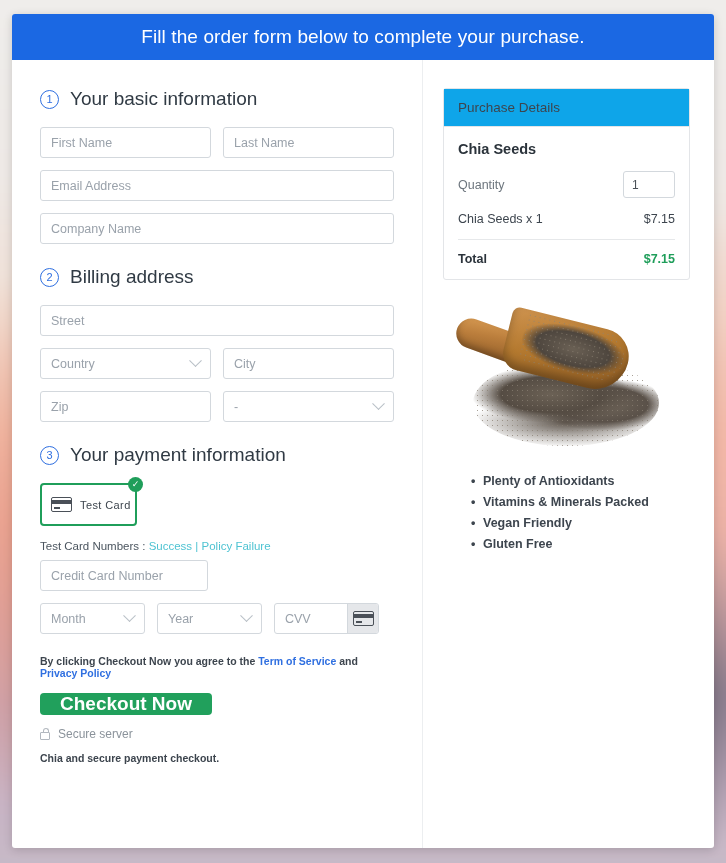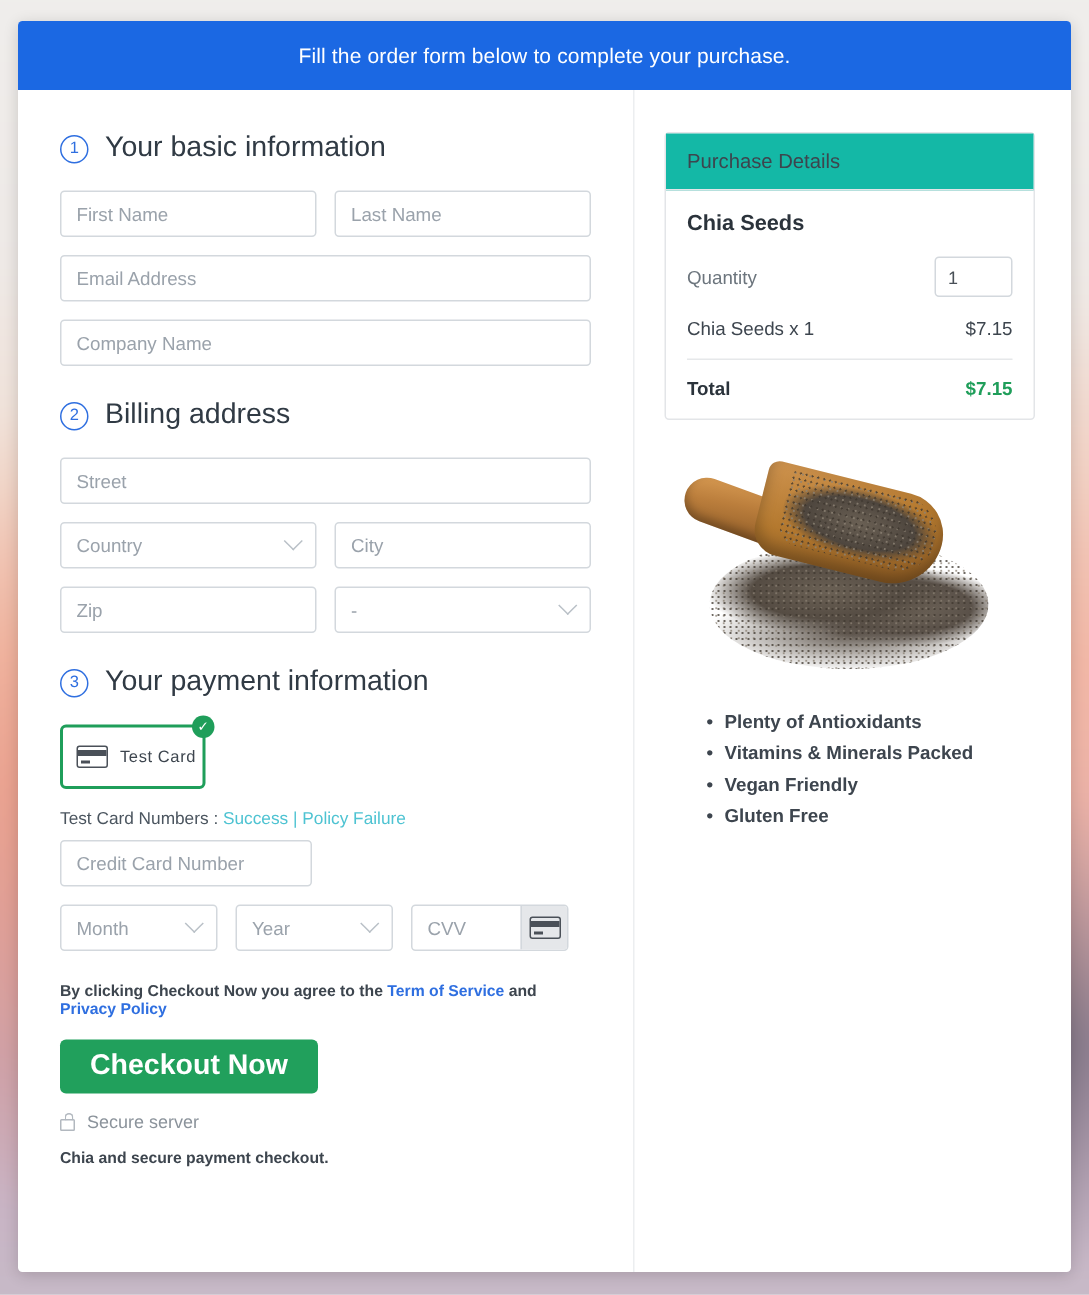--- a/index.html
+++ b/index.html
@@ -52,21 +52,21 @@
   }
 
   
   #header-banner {
     height: 46px;
     background: #1b68e3;
     color: #ffffff;
     display: flex;
     align-items: center;
     justify-content: center;
-    font-size: 14px;
+    font-size: 19px;
     letter-spacing: 0.1px;
     flex: 0 0 auto;
   }
 
   
   #card-body {
     flex: 1 1 auto;
     display: flex;
     min-height: 0;
   }
@@ -216,21 +216,21 @@
     margin-top: 21px;
     font-size: 10.5px;
     color: #3d454e;
     font-weight: bold;
   }
   #terms-line a { color: #2f6fe0; text-decoration: none; }
 
   #checkout-now-button {
     margin-top: 14px;
     width: 172px;
-    height: 36px;
+    height: 22px;
     background: #21a05c;
     border: none;
     border-radius: 4px;
     color: #ffffff;
     font-size: 19px;
     font-weight: bold;
     display: flex;
     align-items: center;
     justify-content: center;
     cursor: pointer;
@@ -265,21 +265,21 @@
     color: #3d454e;
   }
 
   
   #purchase-details-panel {
     border: 1px solid #e3e5e8;
     border-radius: 3px;
     background: #fff;
   }
   #purchase-details-header {
-    background: #14b8a6;
+    background: #0ea5e9;
     border-bottom: 1px solid #e3e5e8;
     padding: 11px 14px;
     font-size: 13.5px;
     color: #3d454e;
   }
   #purchase-details-content { padding: 14px 14px 13px 14px; }
   #product-name {
     font-size: 14.5px;
     font-weight: bold;
     color: #2b333b;

